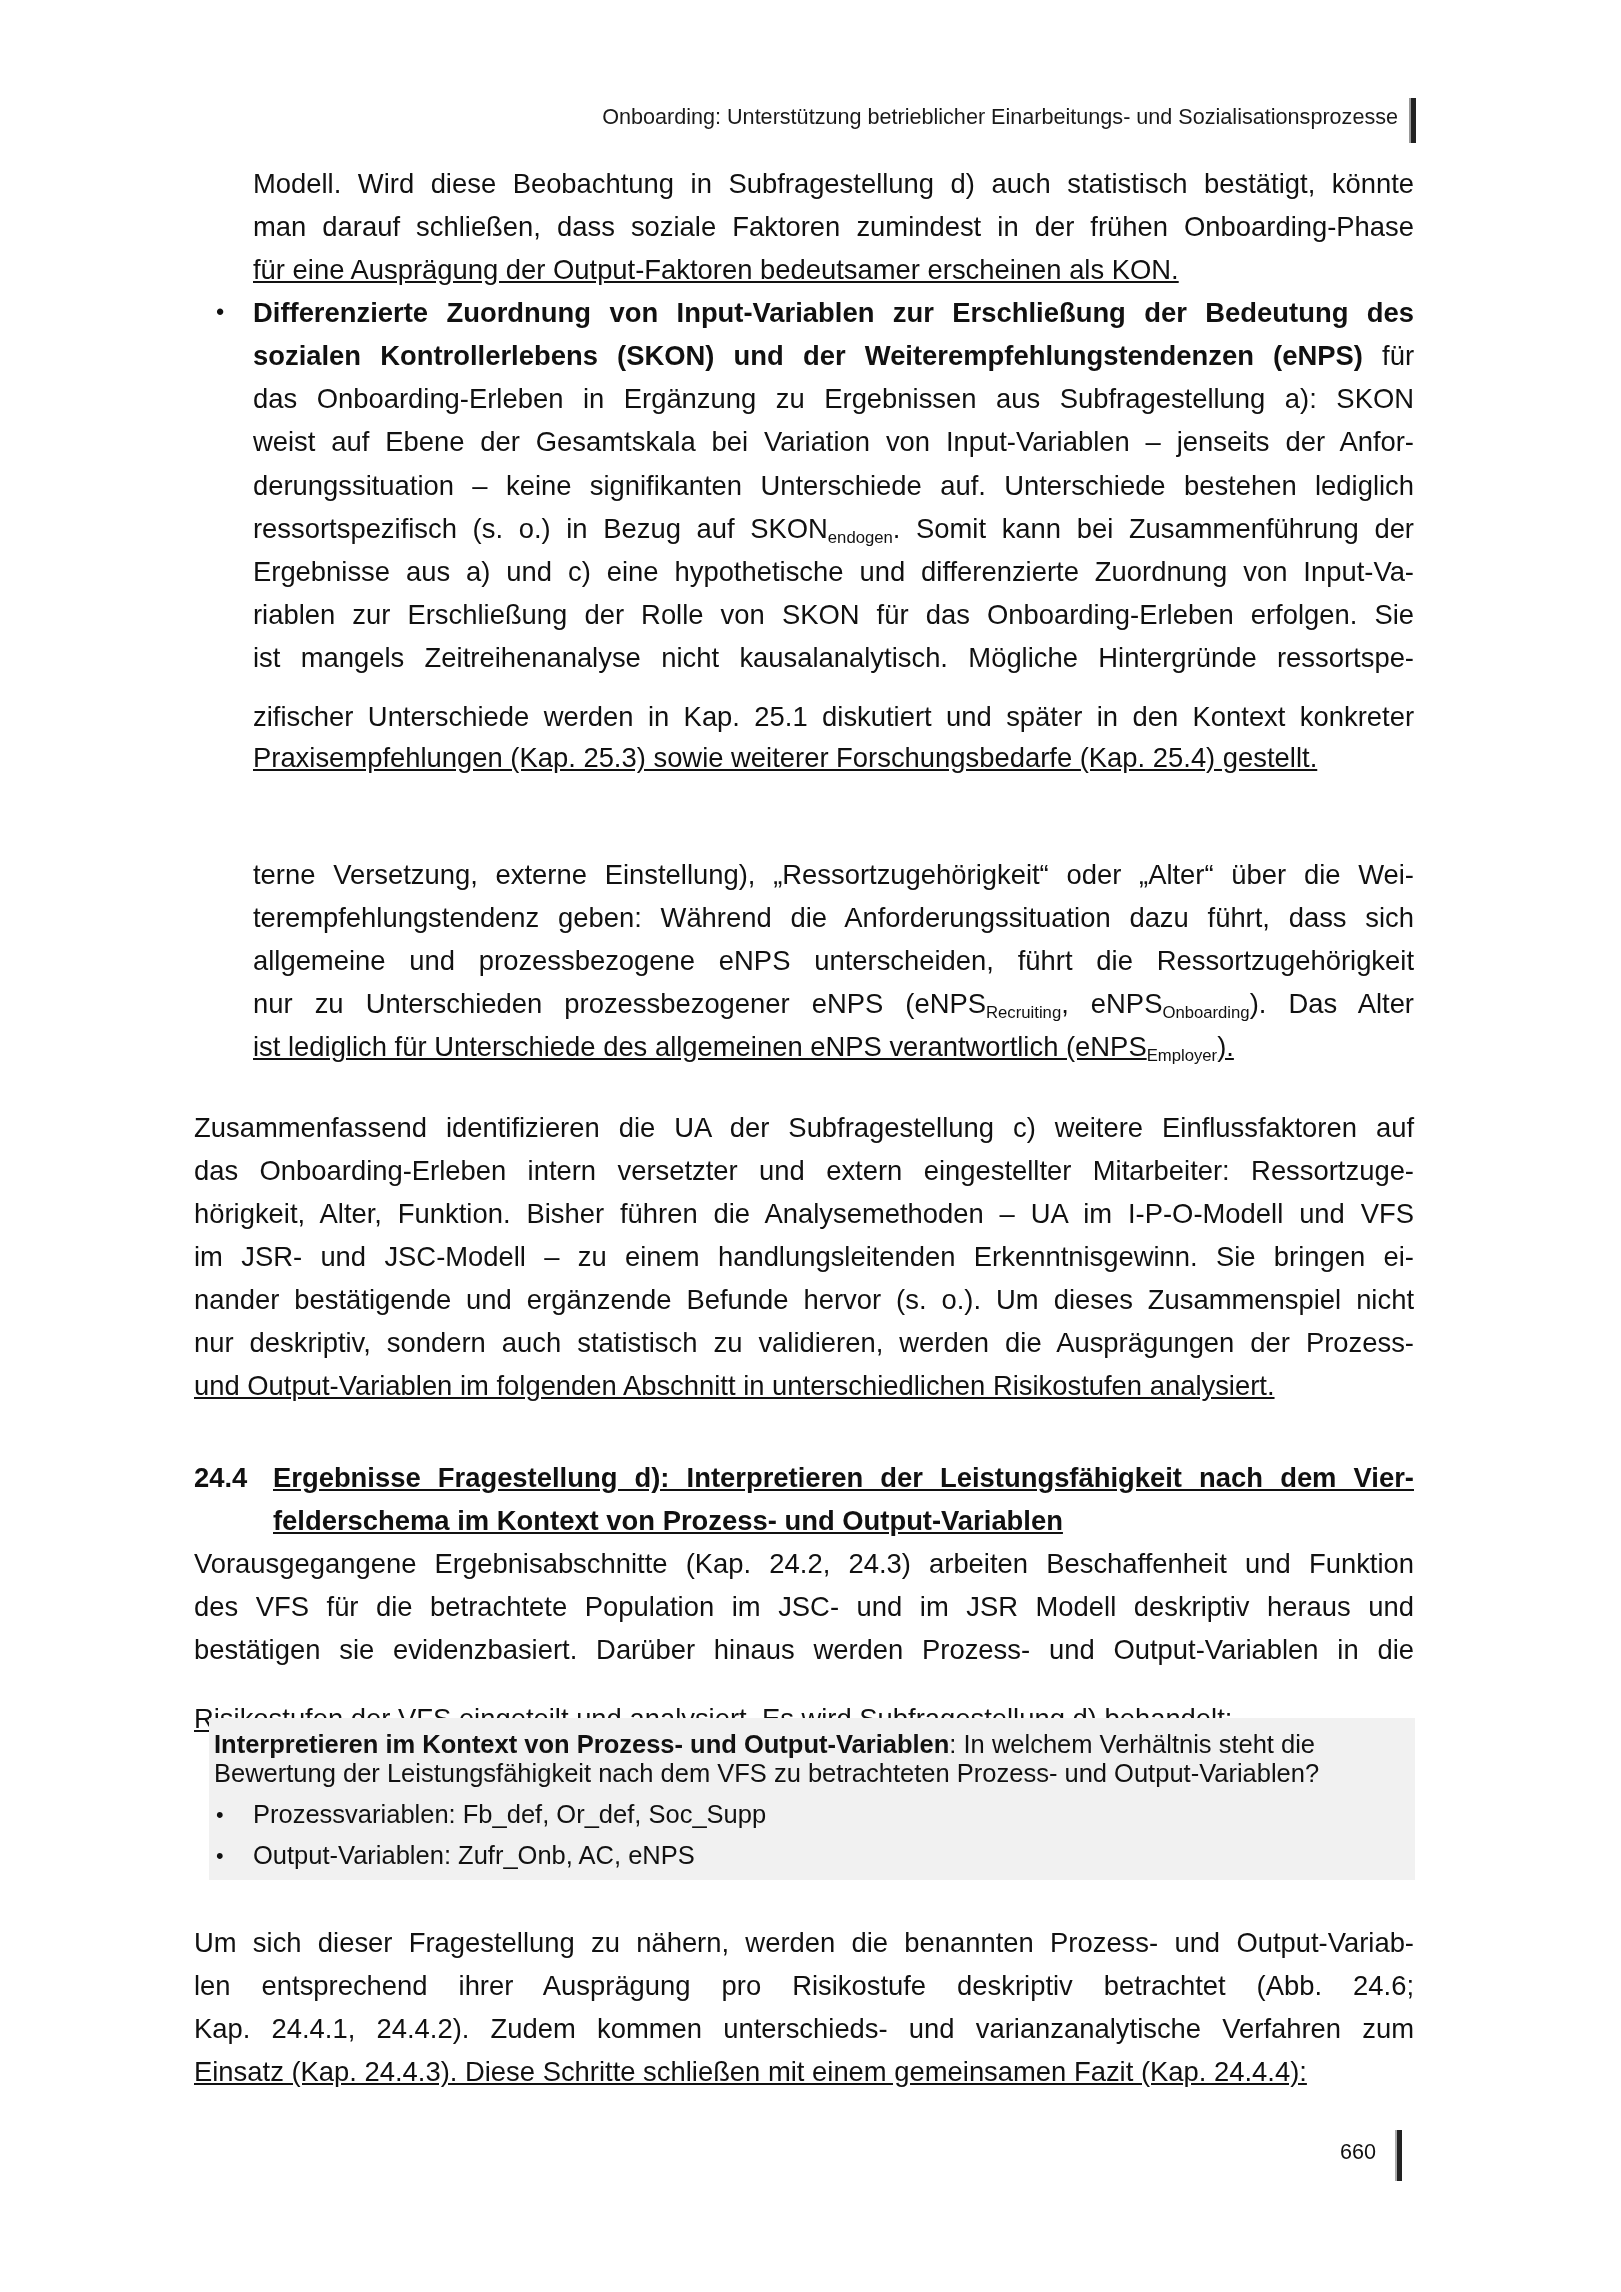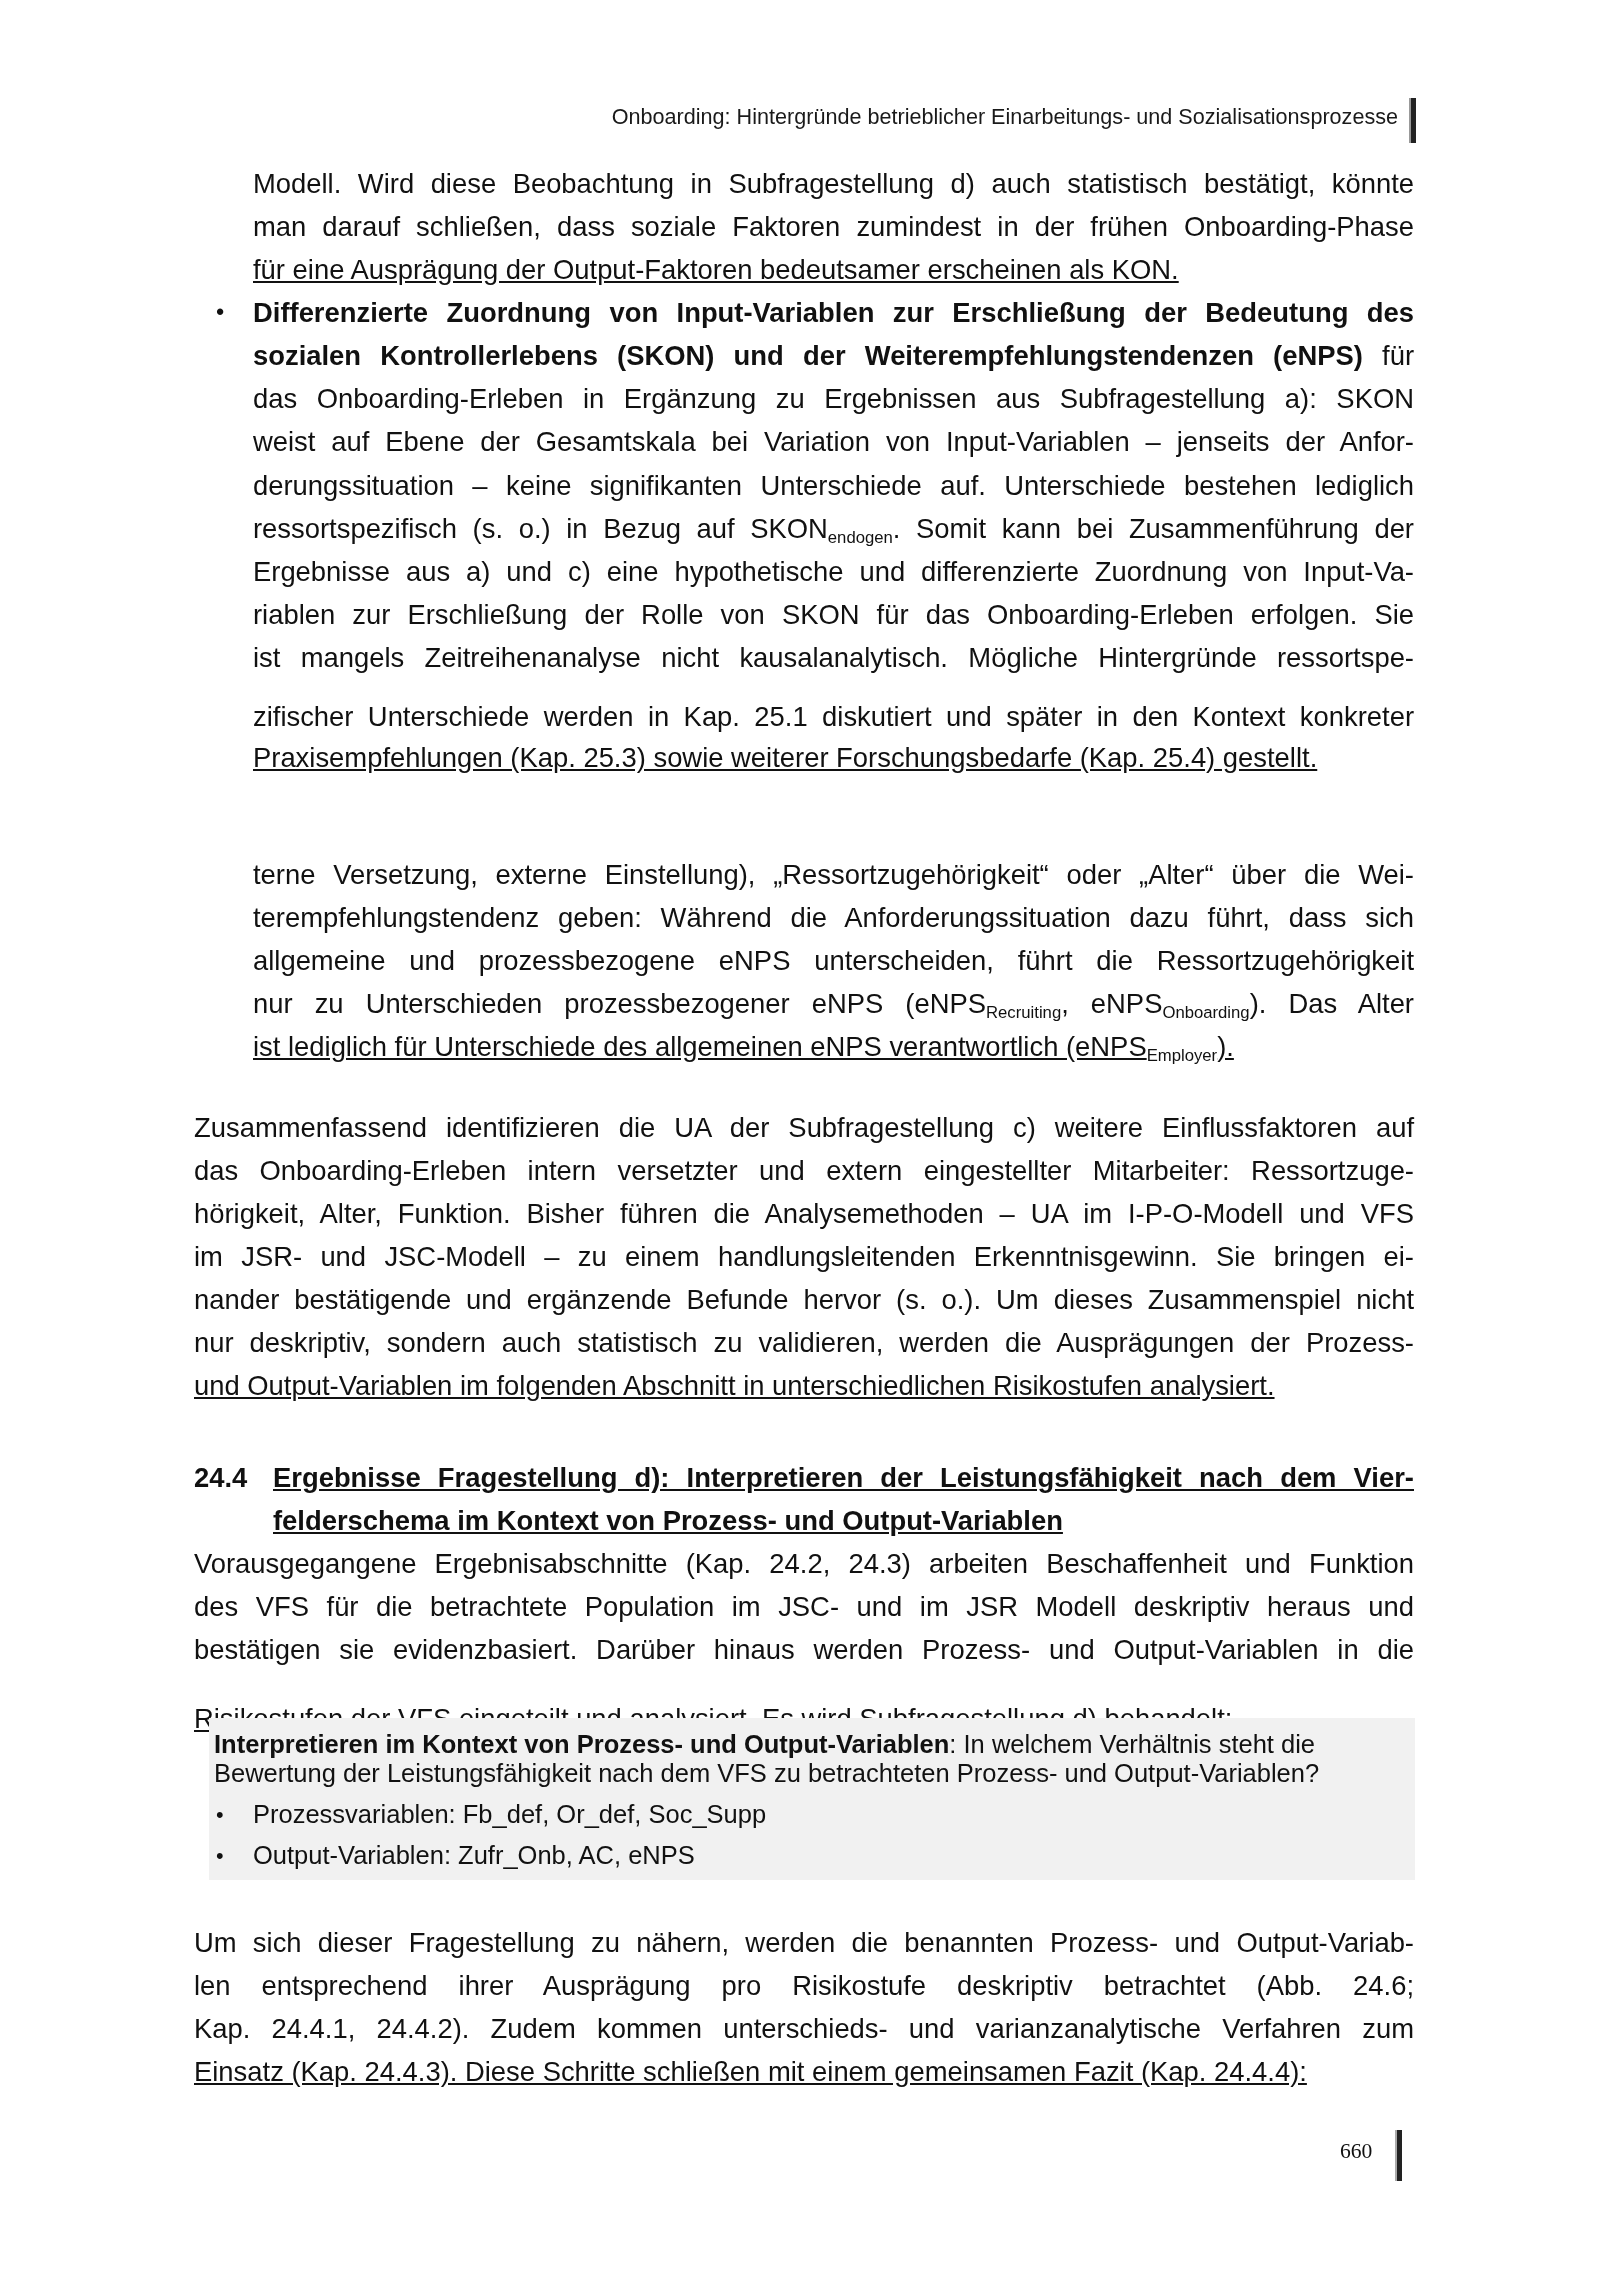--- a/index.html
+++ b/index.html
@@ -14,29 +14,29 @@
   .ind { left: 253px; width: 1161px; }
   .full { left: 194px; width: 1220px; }
   .b { font-weight: bold; }
   sub.s { font-size: 16.7px; vertical-align: -4.9px; line-height: 0; }
   .bullet { position: absolute; font-size: 23.5px; line-height: 43px; }
   .heading-num { position: absolute; left: 194px; font-size: 27.4px; font-weight: bold; line-height: 43px; }
   .heading-line { position: absolute; left: 273px; width: 1141px; font-size: 27.4px; font-weight: bold; line-height: 43px; white-space: nowrap; text-align: justify; text-align-last: justify; text-decoration: underline; }
   .heading-line.last { text-align-last: left; }
   .gray-box { position: absolute; left: 209px; top: 1718px; width: 1206px; height: 162px; background: #f1f1f1; }
   .box-line { position: absolute; font-size: 25.5px; line-height: 41px; white-space: nowrap; }
-  .page-number { position: absolute; left: 1340px; top: 2137px; font-size: 21.6px; line-height: 29px; color: #111; font-family: Liberation Serif, serif; }
+  .page-number { position: absolute; left: 1340px; top: 2137px; font-size: 21.6px; line-height: 29px; color: #111; }
   .footer-bar { position: absolute; left: 1397px; top: 2130px; width: 4.9px; height: 51px; background: #222; box-shadow: -2px 0 0 #aaa; }
 </style>
 </head>
 <body>
 
 <div class="page">
 
-  <div class="running-header">Onboarding: Hintergründe betrieblicher Einarbeitungs- und Sozialisationsprozesse</div>
+  <div class="running-header">Onboarding: Unterstützung betrieblicher Einarbeitungs- und Sozialisationsprozesse</div>
   <div class="header-bar"></div>
 
   <div class="line ind" style="top:162px">Modell. Wird diese Beobachtung in Subfragestellung d) auch statistisch bestätigt, könnte</div>
   <div class="line ind" style="top:205px">man darauf schließen, dass soziale Faktoren zumindest in der frühen Onboarding-Phase</div>
   <div class="line ind last" style="top:248px">für eine Ausprägung der Output-Faktoren bedeutsamer erscheinen als KON.</div>
 
   <span class="bullet" style="left:216px; top:291px">•</span>
   <div class="line ind b" style="top:291px">Differenzierte Zuordnung von Input-Variablen zur Erschließung der Bedeutung des</div>
   <div class="line ind" style="top:334px"><span class="b">sozialen Kontrollerlebens (SKON) und der Weiterempfehlungstendenzen (eNPS)</span><span> für</span></div>
   <div class="line ind" style="top:377px">das Onboarding-Erleben in Ergänzung zu Ergebnissen aus Subfragestellung a): SKON</div>

